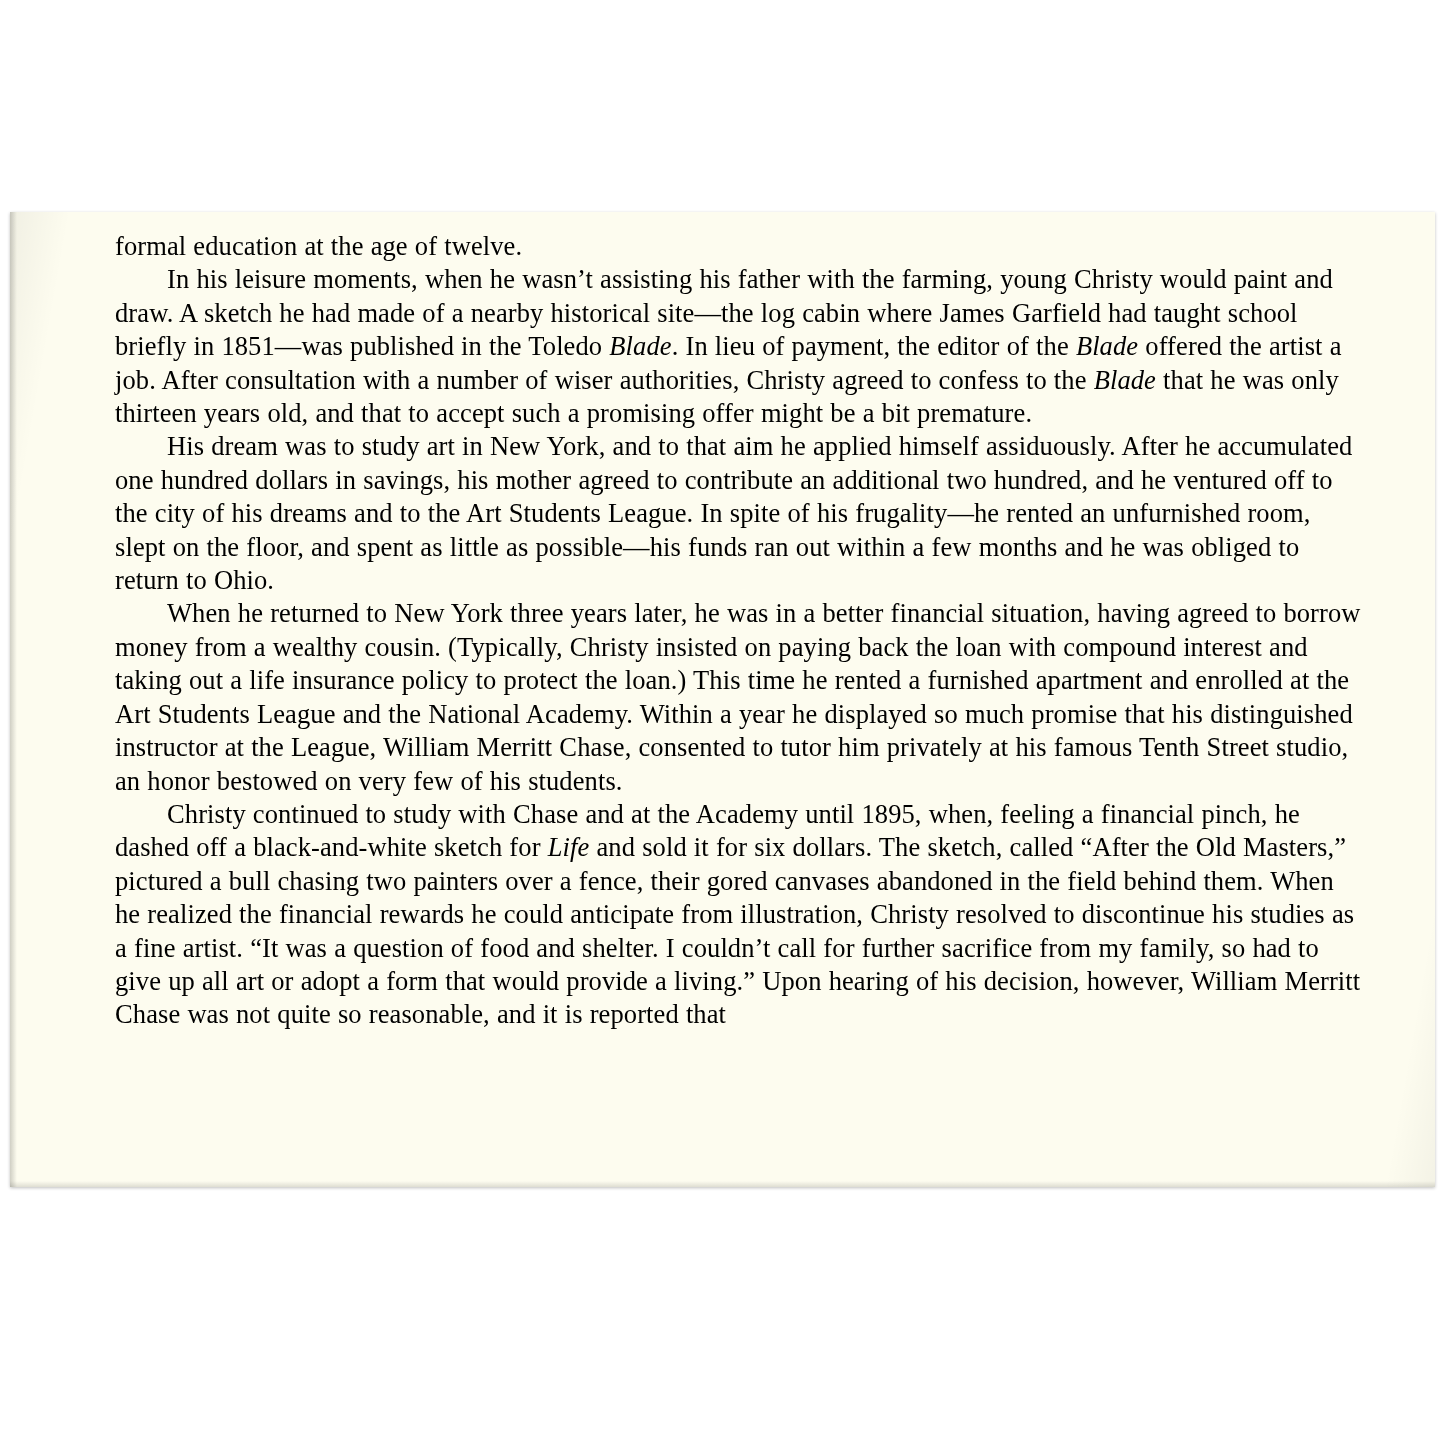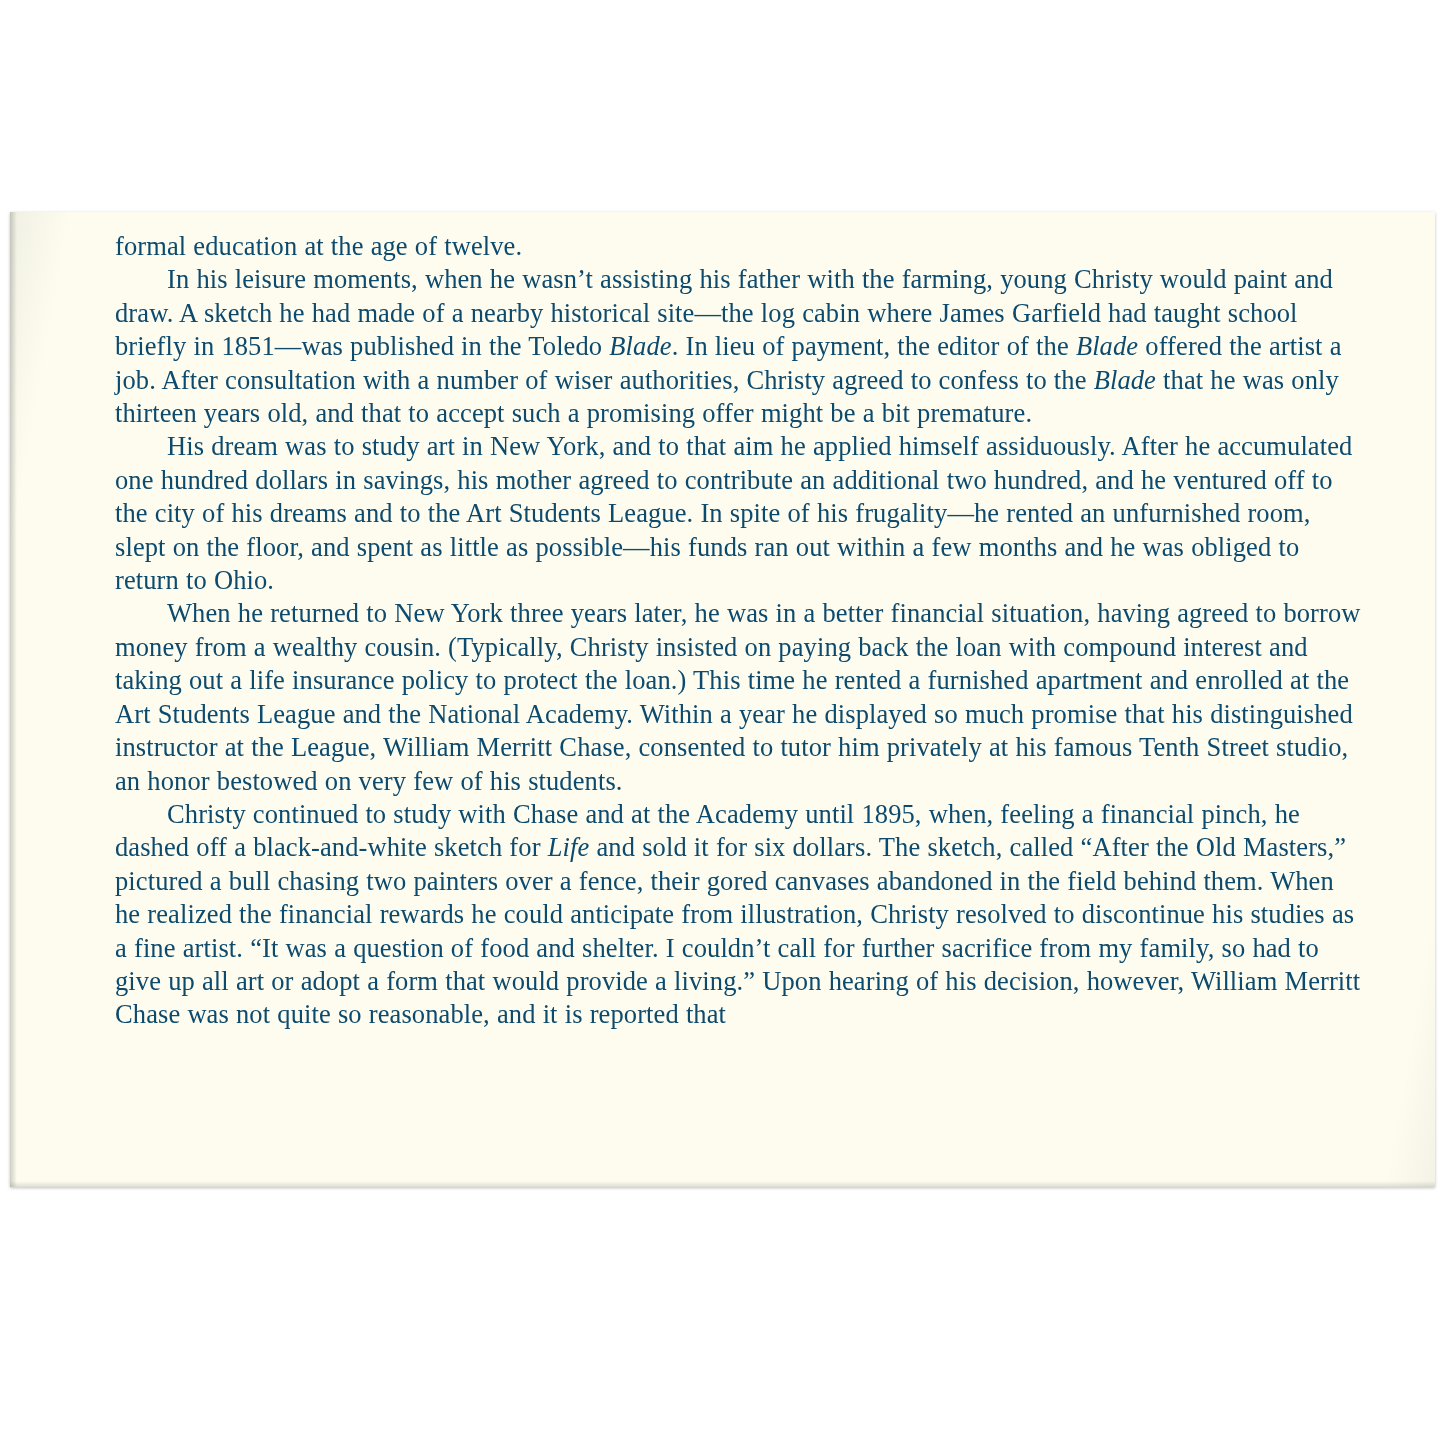--- a/index.html
+++ b/index.html
@@ -36,21 +36,21 @@
   #text-column {
     position: absolute;
     left: 105px;
     top: 18px;
     width: 1250px;
   }
   .para {
     margin: 0;
     font-size: 26.5px;
     line-height: 33.4px;
-    color: #0c4a6e;
+    color: #000000;
     text-align: left;
     letter-spacing: 0.1px;
     word-spacing: 0.4px;
   }
   .para.indent {
     text-indent: 52px;
   }
   .para em {
   }
   .edge-shadow-left {

